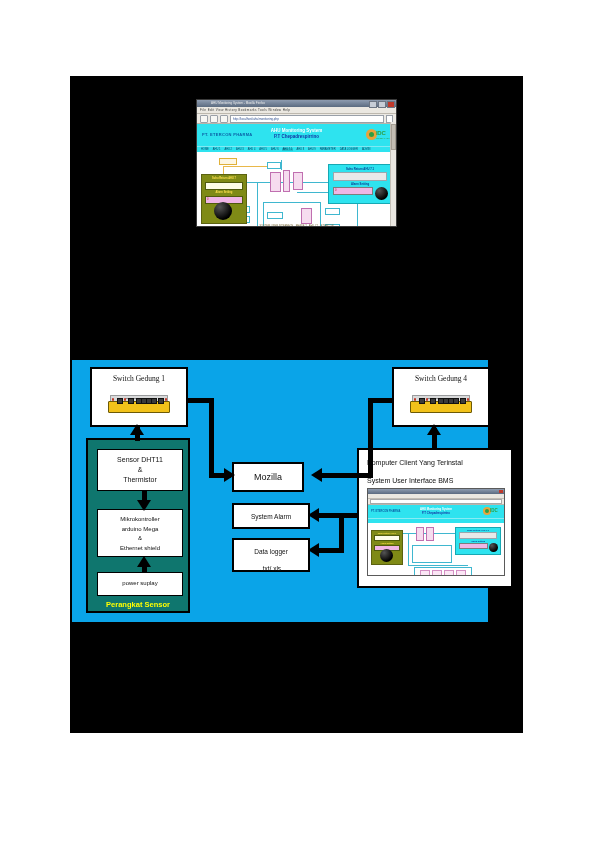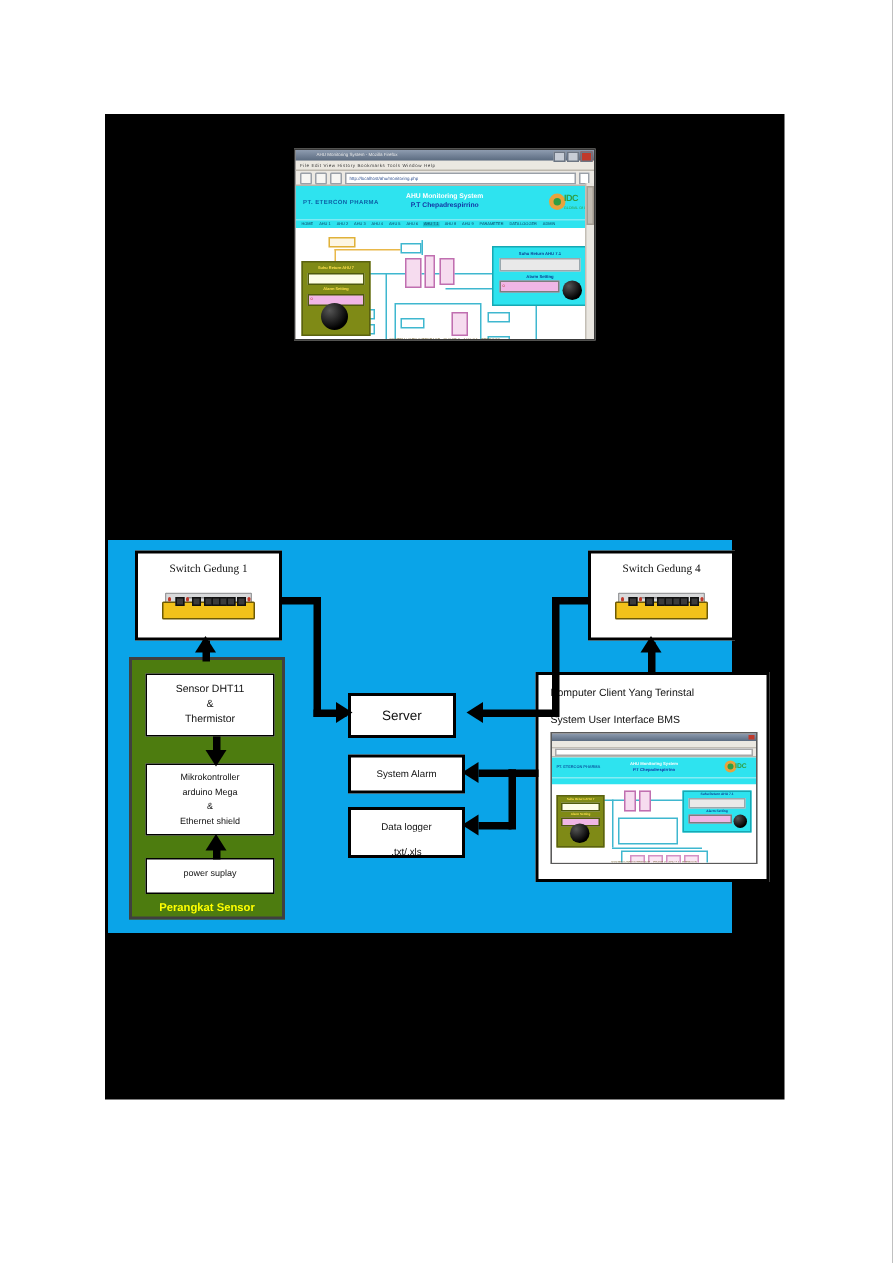--- a/index.html
+++ b/index.html
@@ -78,21 +78,21 @@
   #sw2{left:320px;top:7px;width:98px;height:60px;}
   #sw2 .cap{font-family:"Liberation Serif",serif;font-size:7.5px;padding-top:5px;}
 
   .switchimg{position:absolute;left:50%;transform:translateX(-50%);top:26px;width:62px;height:18px;}
   .switchimg .top{position:absolute;left:2px;top:0;right:2px;height:7px;background:#d9dadb;border:1px solid #9a9b9d;border-bottom:none;border-radius:1px 1px 0 0;}
   .switchimg .top:after{content:"";position:absolute;left:14px;top:2px;width:22px;height:1px;background:#8d8e90;}
   .switchimg .body{position:absolute;left:0;top:6px;right:0;height:10px;background:#f2c21a;border:1px solid #6d5a05;border-radius:1px;}
   .switchimg .port{position:absolute;top:3px;width:4px;height:4px;background:#3b3b3b;border:1px solid #111;}
   .switchimg .led{position:absolute;top:3px;width:2px;height:3px;background:#c0392b;border-radius:1px;}
 
-  #sensorwrap{left:14px;top:78px;width:104px;height:175px;background:#4d7c0f;border:2px solid #404040;}
+  #sensorwrap{left:14px;top:78px;width:104px;height:175px;background:#0f766e;border:2px solid #000000;}
   #sensorwrap .title{position:absolute;left:0;right:0;bottom:2px;text-align:center;font-size:7.5px;font-weight:bold;color:#ffff00;}
   .sbox{position:absolute;left:9px;width:86px;background:#ffffff;border:1px solid #000;box-sizing:border-box;text-align:center;color:#111;}
   #s-dht{top:9px;height:42px;font-size:7px;padding-top:5px;line-height:10px;}
   #s-mik{top:69px;height:48px;font-size:6px;padding-top:5px;line-height:9.5px;}
   #s-pwr{top:132px;height:24px;font-size:6px;padding-top:7px;}
 
   #server{left:160px;top:102px;width:72px;height:30px;}
   #server .cap{font-size:9px;padding-top:8px;}
   #sysalarm{left:160px;top:143px;width:78px;height:26px;}
   #sysalarm .cap{font-size:6.5px;padding-top:8px;}
@@ -309,21 +309,21 @@
     </div>
     <div class="title">Perangkat Sensor</div>
 
     <div class="k v" style="left:54px;top:51px;height:13px;"></div>
     <div class="arrow down" style="left:49px;top:60px;"></div>
     <div class="k v" style="left:54px;top:121px;height:12px;"></div>
     <div class="arrow up" style="left:49px;top:116px;"></div>
   </div>
 
   <div class="nbox" id="server">
-    <div class="cap">Server</div>
+    <div class="cap">Mozilla</div>
   </div>
 
   <div class="nbox" id="sysalarm">
     <div class="cap">System Alarm</div>
   </div>
 
   <div class="nbox" id="datalogger">
     <div class="cap">Data logger</div>
     <div class="cap">.txt/.xls</div>
   </div>

